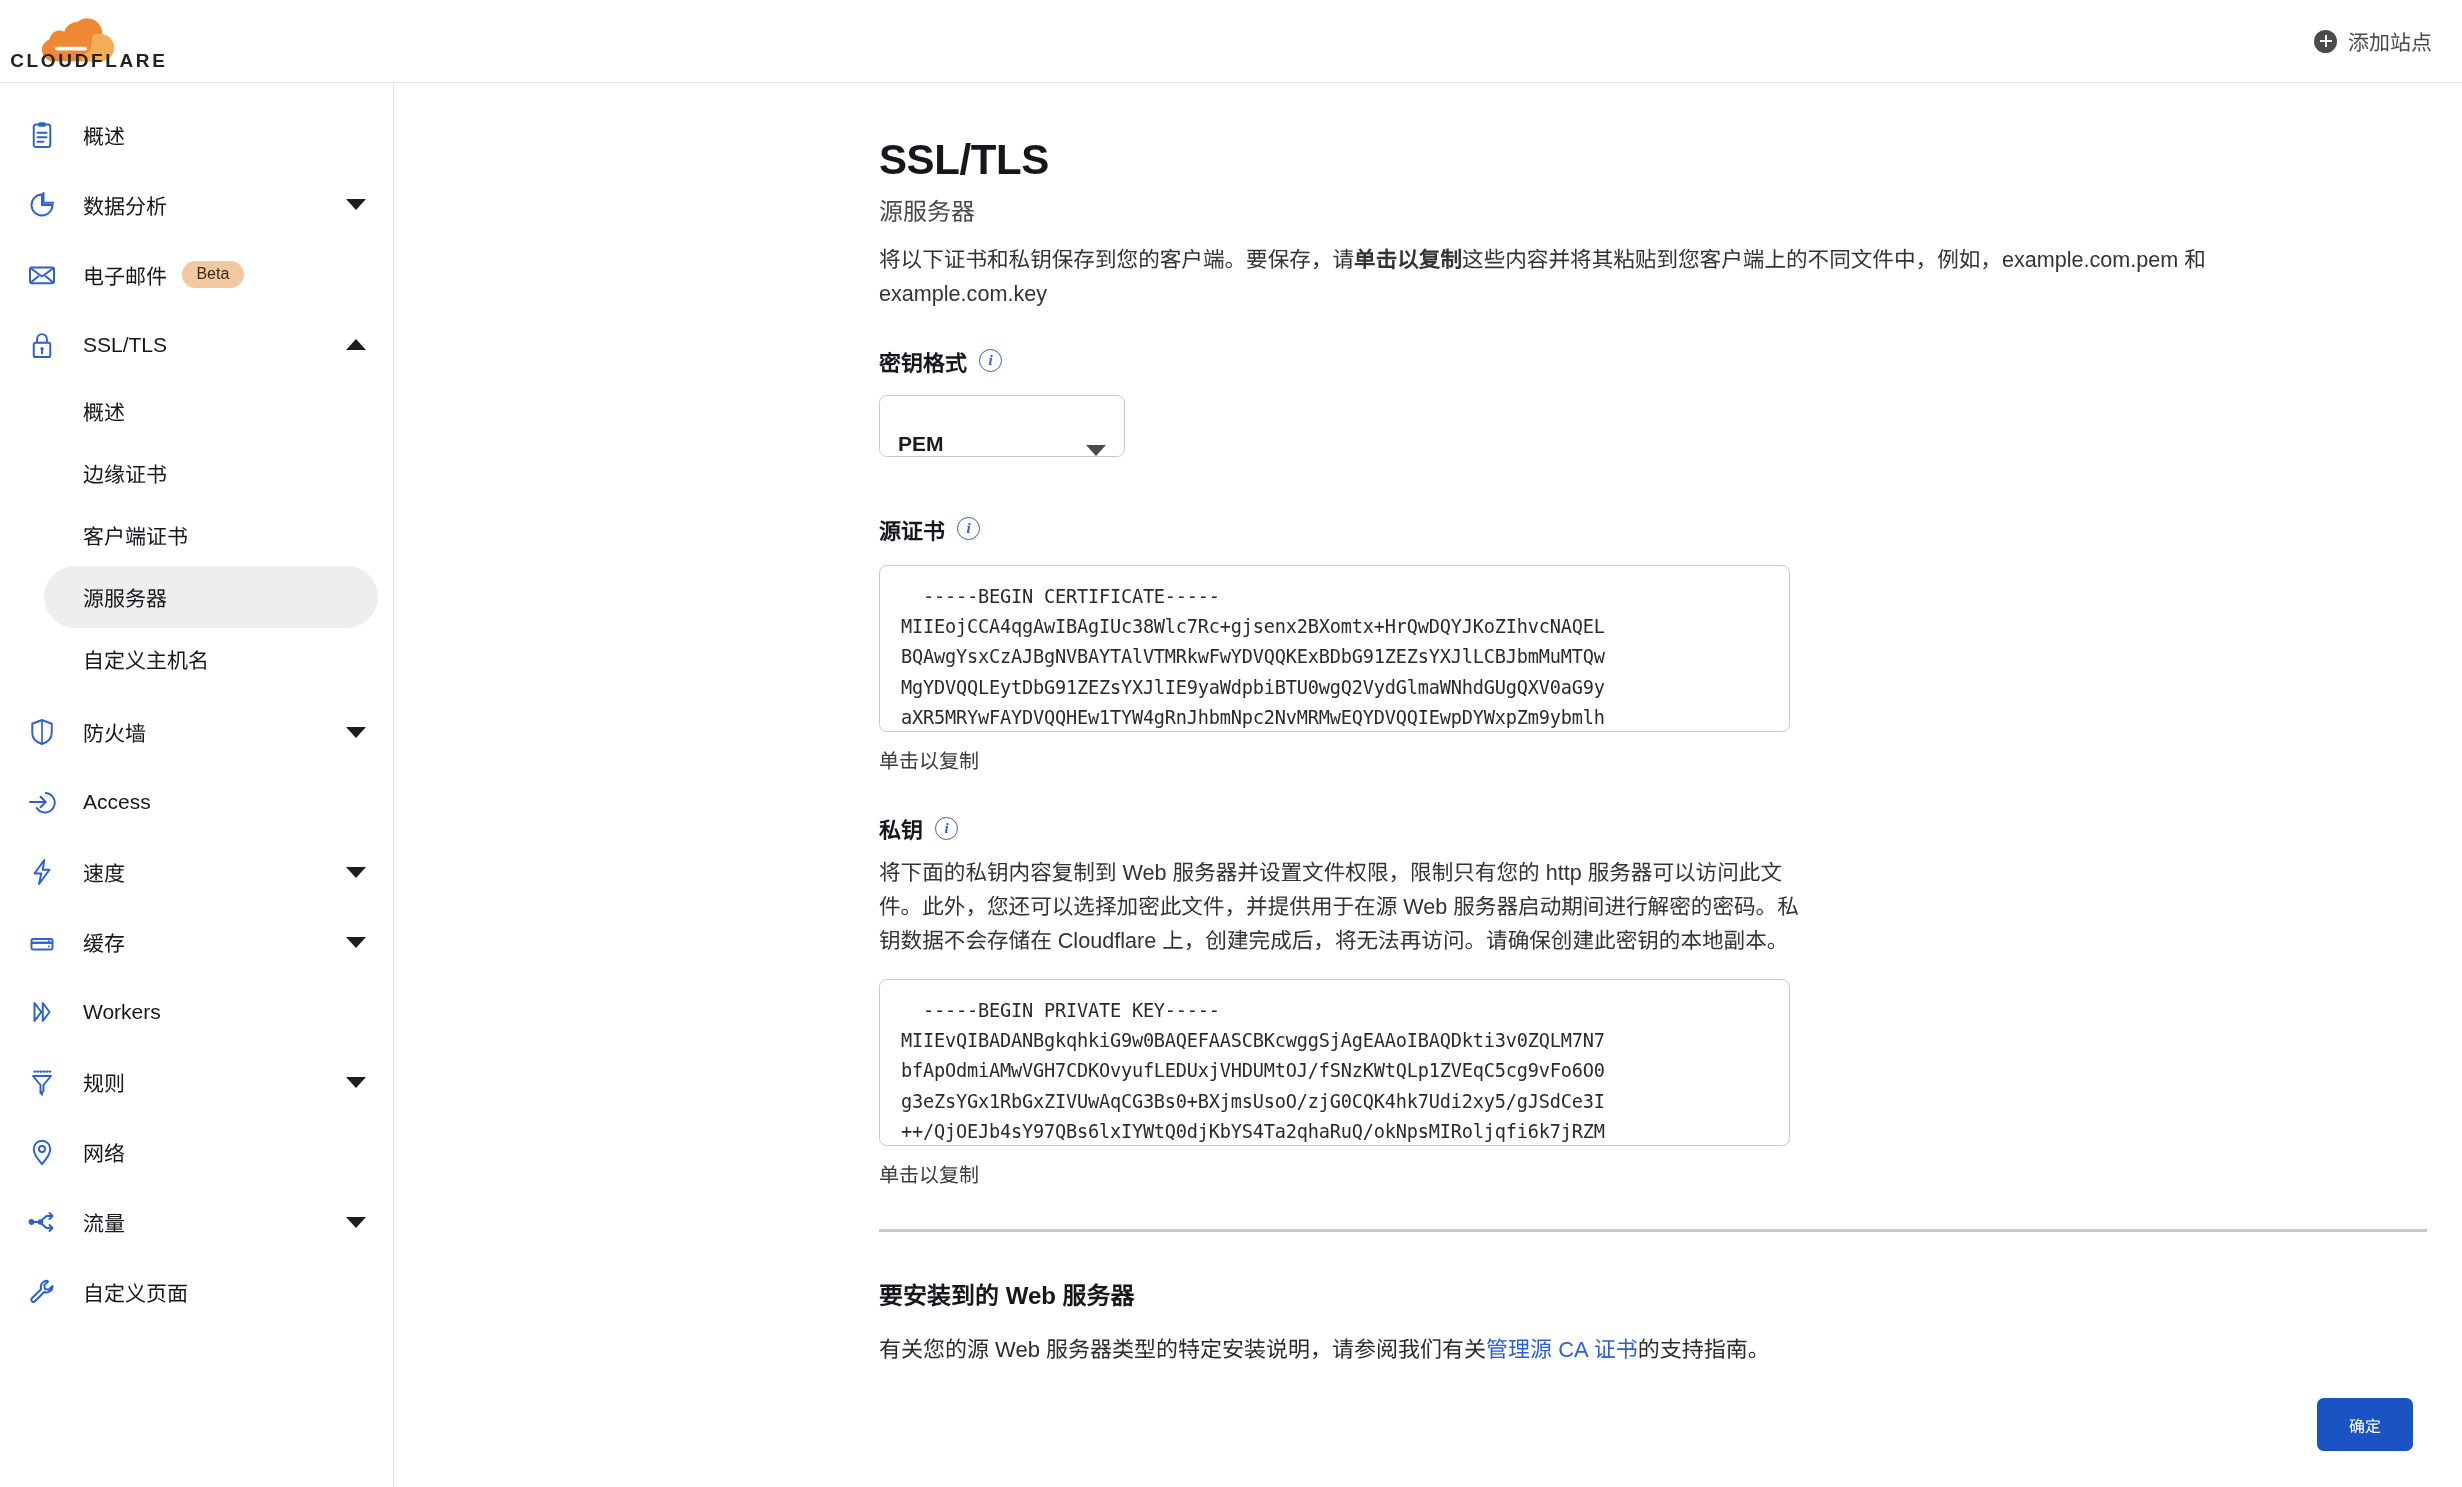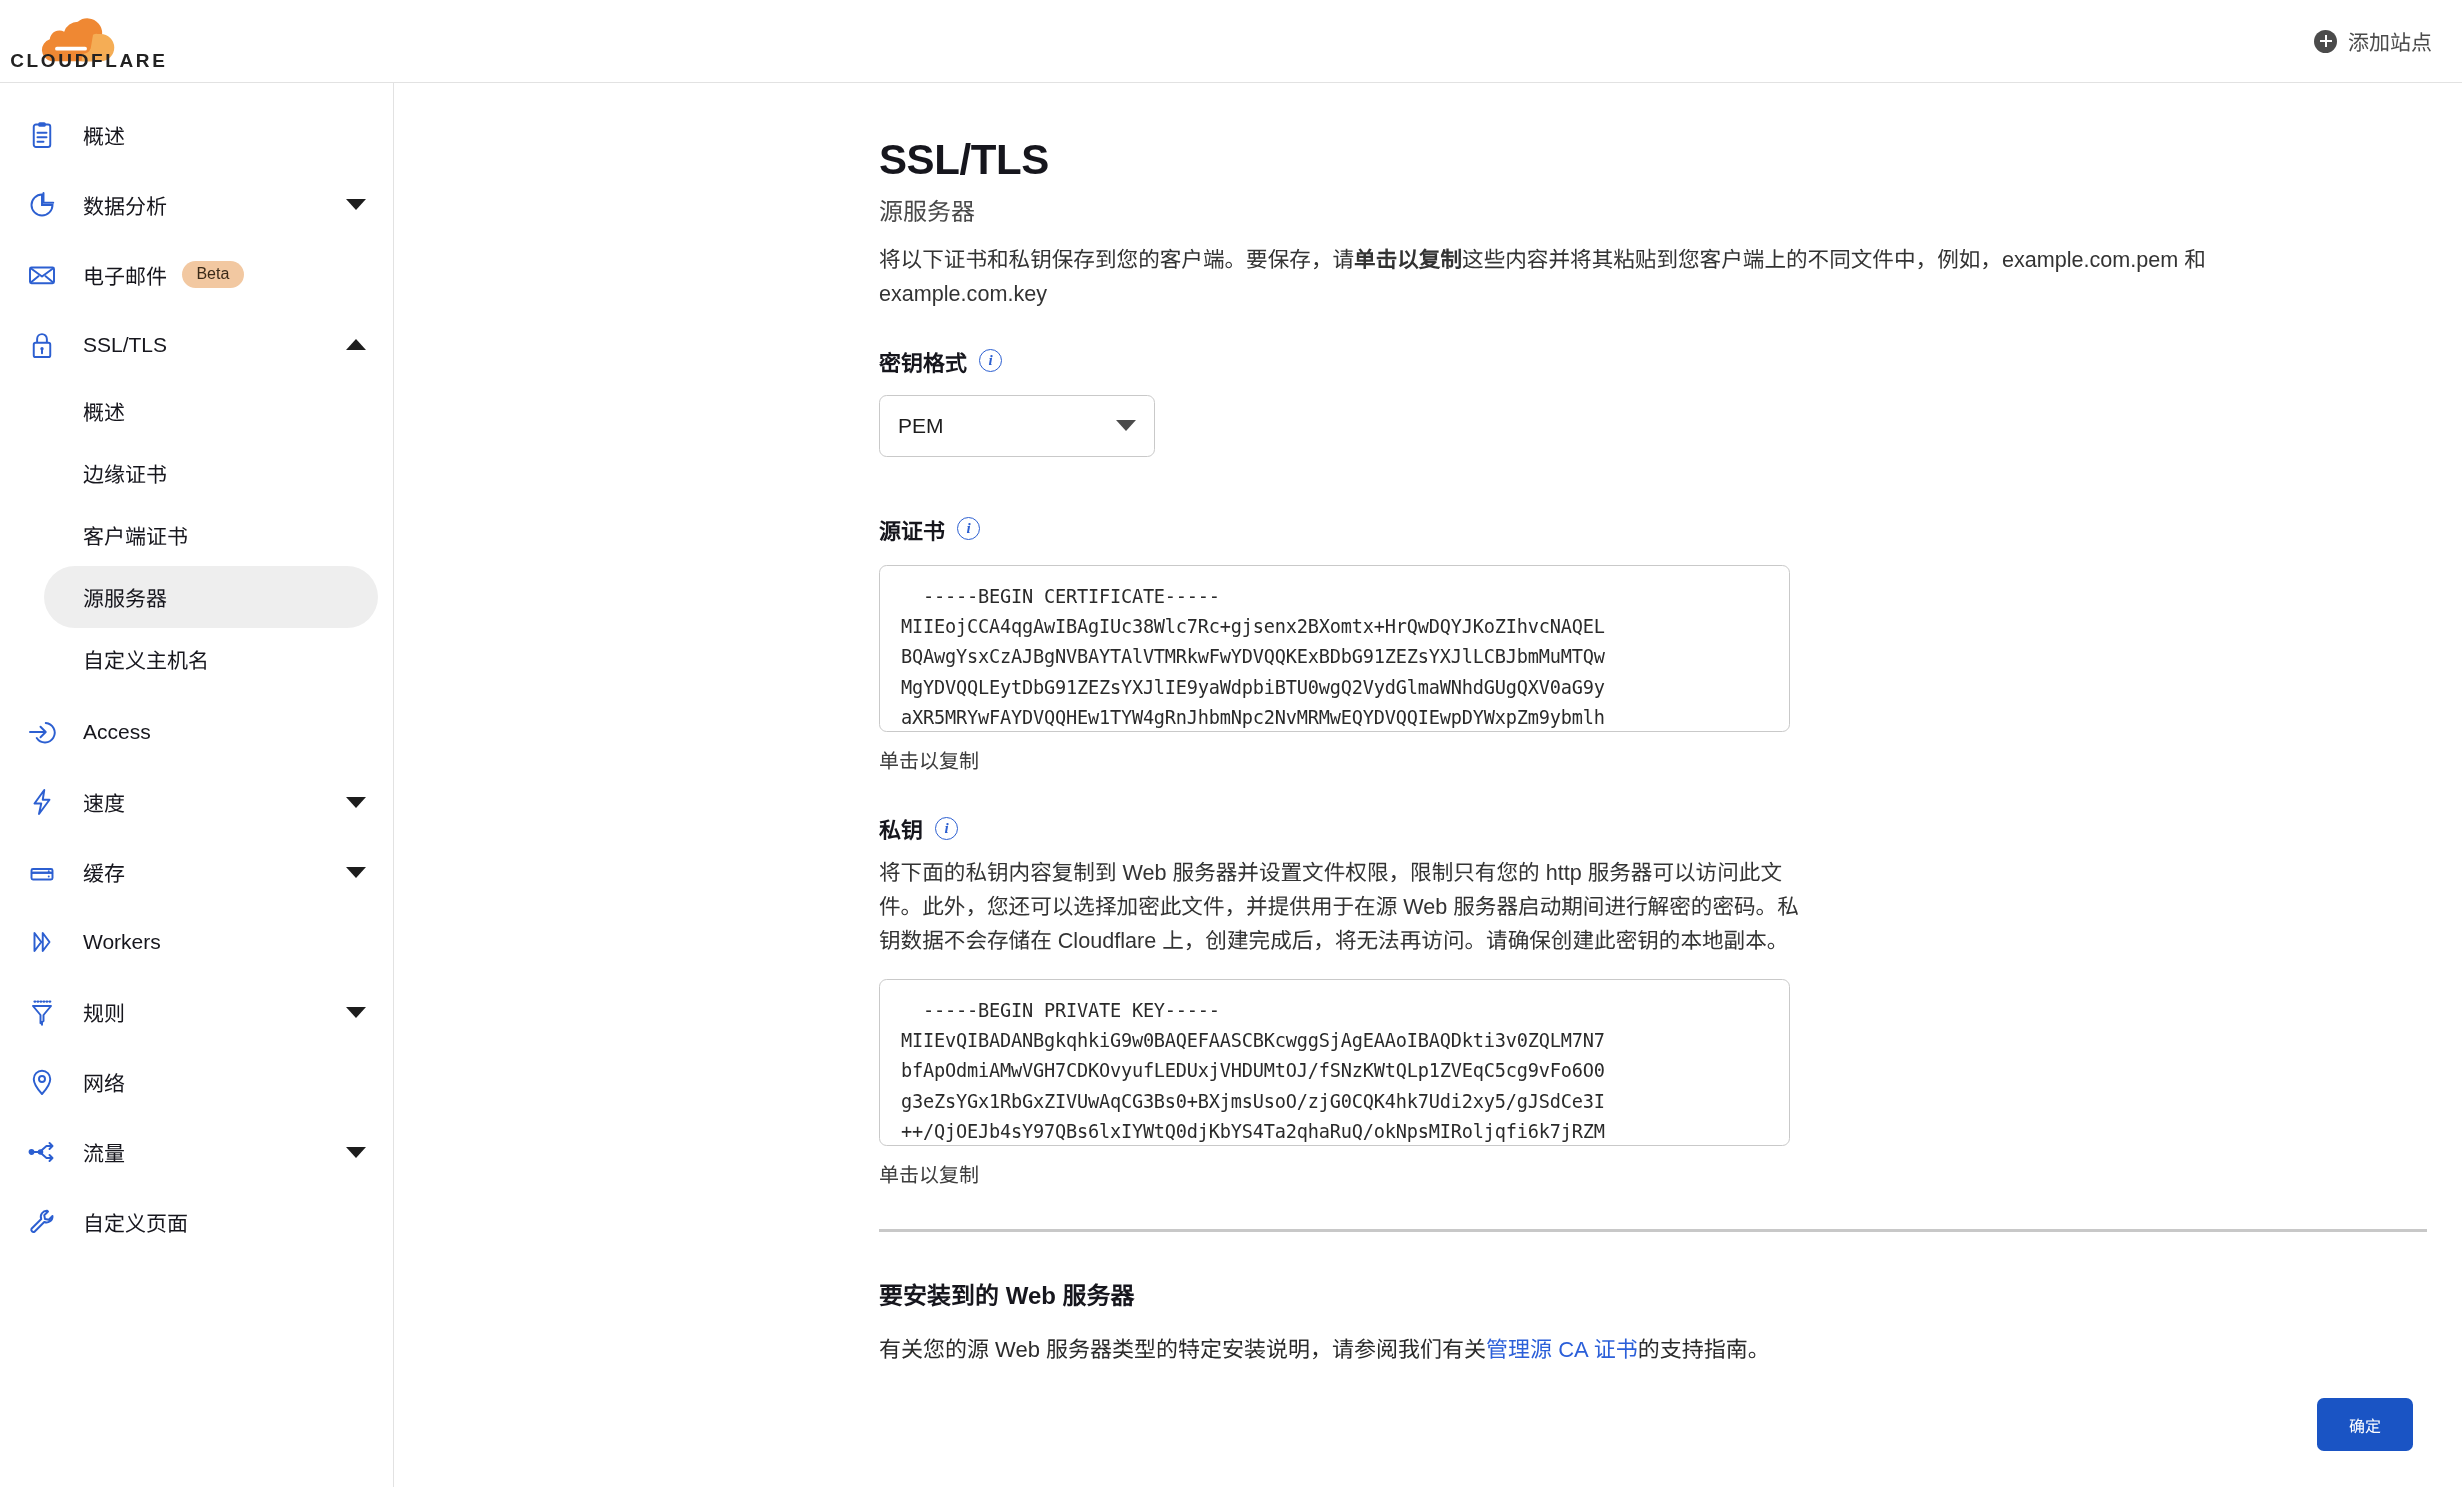--- a/index.html
+++ b/index.html
@@ -120,24 +120,24 @@
   .info-icon {
     width: 23px; height: 23px; border-radius: 50%;
     border: 1.9px solid #2c5fd1; color: #2c5fd1;
     font-size: 15px; font-weight: bold; font-style: italic;
     display: flex; align-items: center; justify-content: center;
     line-height: 1; cursor: pointer; flex: none;
     font-family: "Liberation Serif", serif;
   }
 
   .select-wrap {
-    margin-top: 18px; width: 276px; height: 62px;
+    margin-top: 18px; width: 246px; height: 62px;
     border: 1.5px solid #c9c9c9; border-radius: 7.6px;
-    display: flex; align-items: center; padding: 0 18px;
-    cursor: pointer; background: #fff;
+    display: flex; align-items: flex-end; padding: 0 18px;
+    cursor: pointer; background: #fff; font-weight: bold;
   }
   .select-wrap .sel-value { font-size: 21px; color: #1d1d1d; }
   .select-wrap .sel-caret {
     margin-left: auto; width: 0; height: 0;
     border-left: 10px solid transparent;
     border-right: 10px solid transparent;
     border-top: 11.4px solid #4b4b4b;
   }
 
   .code-box {
@@ -255,20 +255,30 @@
         <span>客户端证书</span>
       </div>
       <div class="sub-item active">
         <span>源服务器</span>
       </div>
       <div class="sub-item">
         <span>自定义主机名</span>
       </div>
     </div>
 
+    <div class="nav-item">
+      <span class="ico">
+        <svg width="30" height="30" viewBox="0 0 40 40" fill="none" stroke="#2c5fd1" stroke-width="2.6">
+          <path d="M20 4L7 9v12c0 8 6 13 13 15 7-2 13-7 13-15V9L20 4z"></path>
+          <path d="M20 5v30" stroke-width="2.2"></path>
+        </svg>
+      </span>
+      <span class="nav-label">防火墙</span>
+      <span class="caret down"></span>
+    </div>
 
     <div class="nav-item">
       <span class="ico">
         <svg width="30" height="30" viewBox="0 0 40 40" fill="none" stroke="#2c5fd1" stroke-width="2.6">
           <path d="M25 8a13 13 0 1 1-12 20" stroke-linecap="round"></path>
           <path d="M4 20h20M18 13l7 7-7 7" stroke-linecap="round" stroke-linejoin="round"></path>
         </svg>
       </span>
       <span class="nav-label">Access</span>
     </div>

